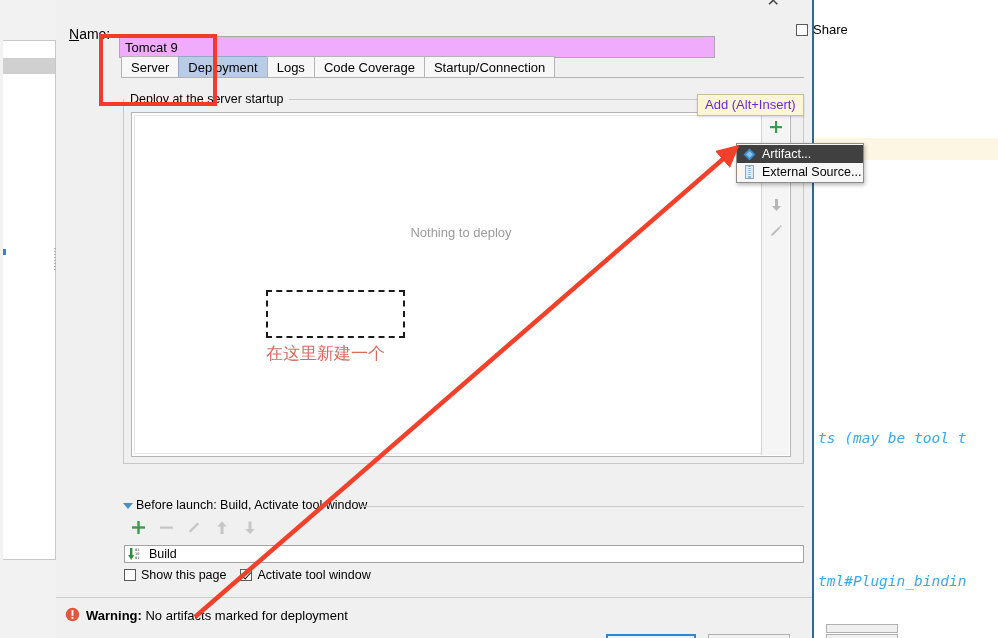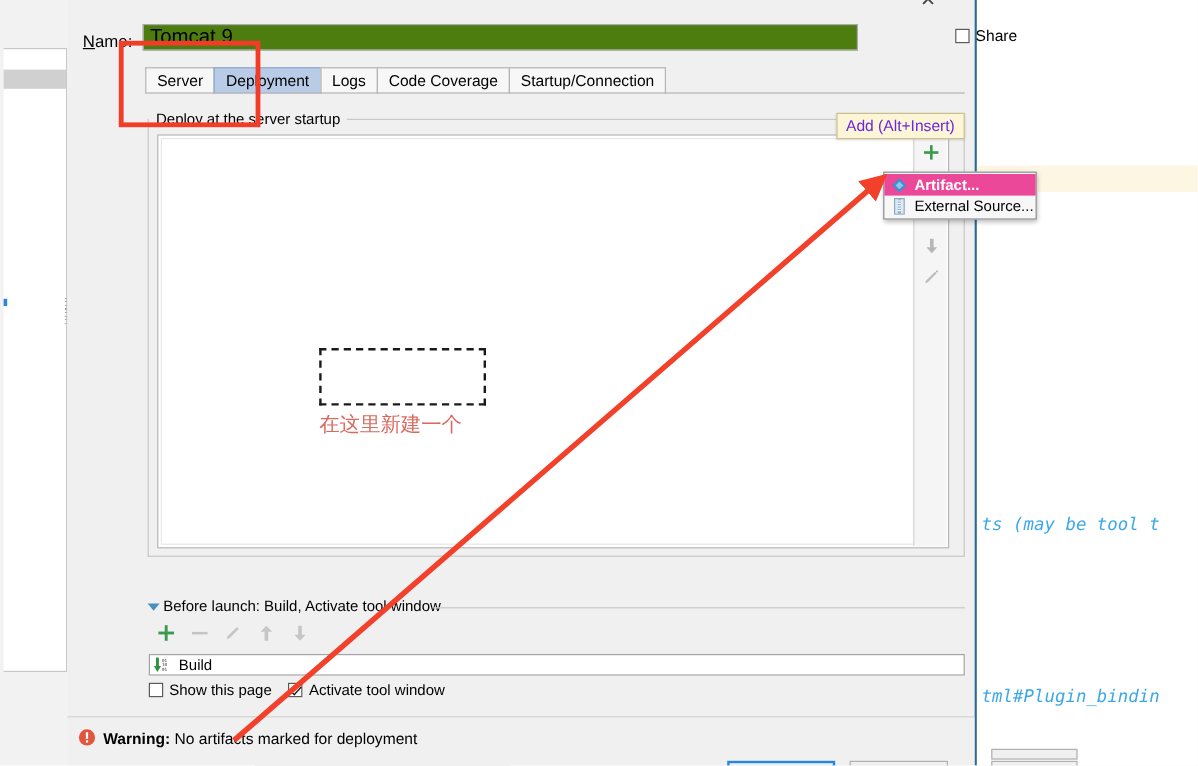--- a/index.html
+++ b/index.html
@@ -65,25 +65,25 @@
     position: absolute; right: 32px; top: -6px;
     font-size: 16px; color: #444; font-family: "Liberation Sans", sans-serif;
     line-height: 14px;
   }
 
   
   .name-row { position: absolute; left: 8px; top: 20px; width: 740px; height: 26px; }
   .name-label { position: absolute; left: 5px; top: 6px; font-size: 14px; }
   .name-label u { text-decoration: underline; }
   .name-input {
-    position: absolute; left: 55px; top: 0px; width: 596px; height: 22px;
-    background: #4d7c0f; border: 1px solid #a9a9a9;
+    position: absolute; left: 55px; top: 16px; width: 596px; height: 22px;
+    background: #f0abfc; border: 1px solid #a9a9a9;
     box-sizing: border-box;
     font-family: "Liberation Sans", sans-serif;
-    font-size: 17px; color: #000;
+    font-size: 13px; color: #000;
     padding: 2px 5px;
   }
   .share-box {
     position: absolute; left: 684px; top: 2px; width: 70px; height: 18px; padding-left: 48px;
   }
   .chk {
     display: inline-block; width: 12px; height: 12px;
     border: 1px solid #5a5a5a; background: #fff;
     vertical-align: -2px; box-sizing: border-box; position: relative;
   }
@@ -156,21 +156,21 @@
   .menu {
     position: absolute; left: 736px; top: 143px; width: 126px;
     background: #f7f7f7; border: 1px solid #8c8c8c; z-index: 45;
     box-shadow: 1px 2px 4px rgba(0,0,0,0.28);
     padding: 1px 0;
   }
   .menu-item {
     height: 18px; display: flex; align-items: center;
     padding-left: 4px; font-size: 12.5px; white-space: nowrap;
   }
-  .menu-item.sel { background: #ec4899; color: #ffffff; font-weight: bold; }
+  .menu-item.sel { background: #404040; color: #ffffff; }
   .menu-ic { width: 16px; height: 14px; margin-right: 5px; flex: 0 0 16px; display:flex; align-items:center; justify-content:center;}
 
   
   .bl-title { position: absolute; left: 80px; top: 498px; font-size: 12.5px; }
   .bl-arrow {
     position: absolute; left: 67px; top: 503px;
     width: 0; height: 0; border-left: 5px solid transparent; border-right: 5px solid transparent;
     border-top: 6px solid #4a90c0;
   }
   .bl-line { position: absolute; left: 305px; top: 506px; width: 443px; height: 1px; background: #c8c8c8; }
@@ -253,20 +253,21 @@
       <div class="tab">Server</div><div class="tab active">Deployment</div><div class="tab">Logs</div><div class="tab">Code Coverage</div><div class="tab">Startup/Connection</div>
     </div>
     <div class="tab-underline"></div>
 
     <div class="group-title">Deploy at the server startup</div>
     <div class="group-line"></div>
     <div class="group-box"></div>
 
     <div class="list-area">
       <div class="list-inner-border"></div>
+      <div class="empty-text">Nothing to deploy</div>
 
       <div class="v-toolbar">
         <div class="v-btn">
           <svg width="14" height="14" viewBox="0 0 14 14">
             <rect x="6" y="1" width="2.2" height="12" fill="#3c9a4e"></rect>
             <rect x="1" y="6" width="12" height="2.2" fill="#3c9a4e"></rect>
           </svg>
         </div>
         <div class="v-btn" style="height:26px"></div>
         <div class="v-btn" style="height:26px"></div>

